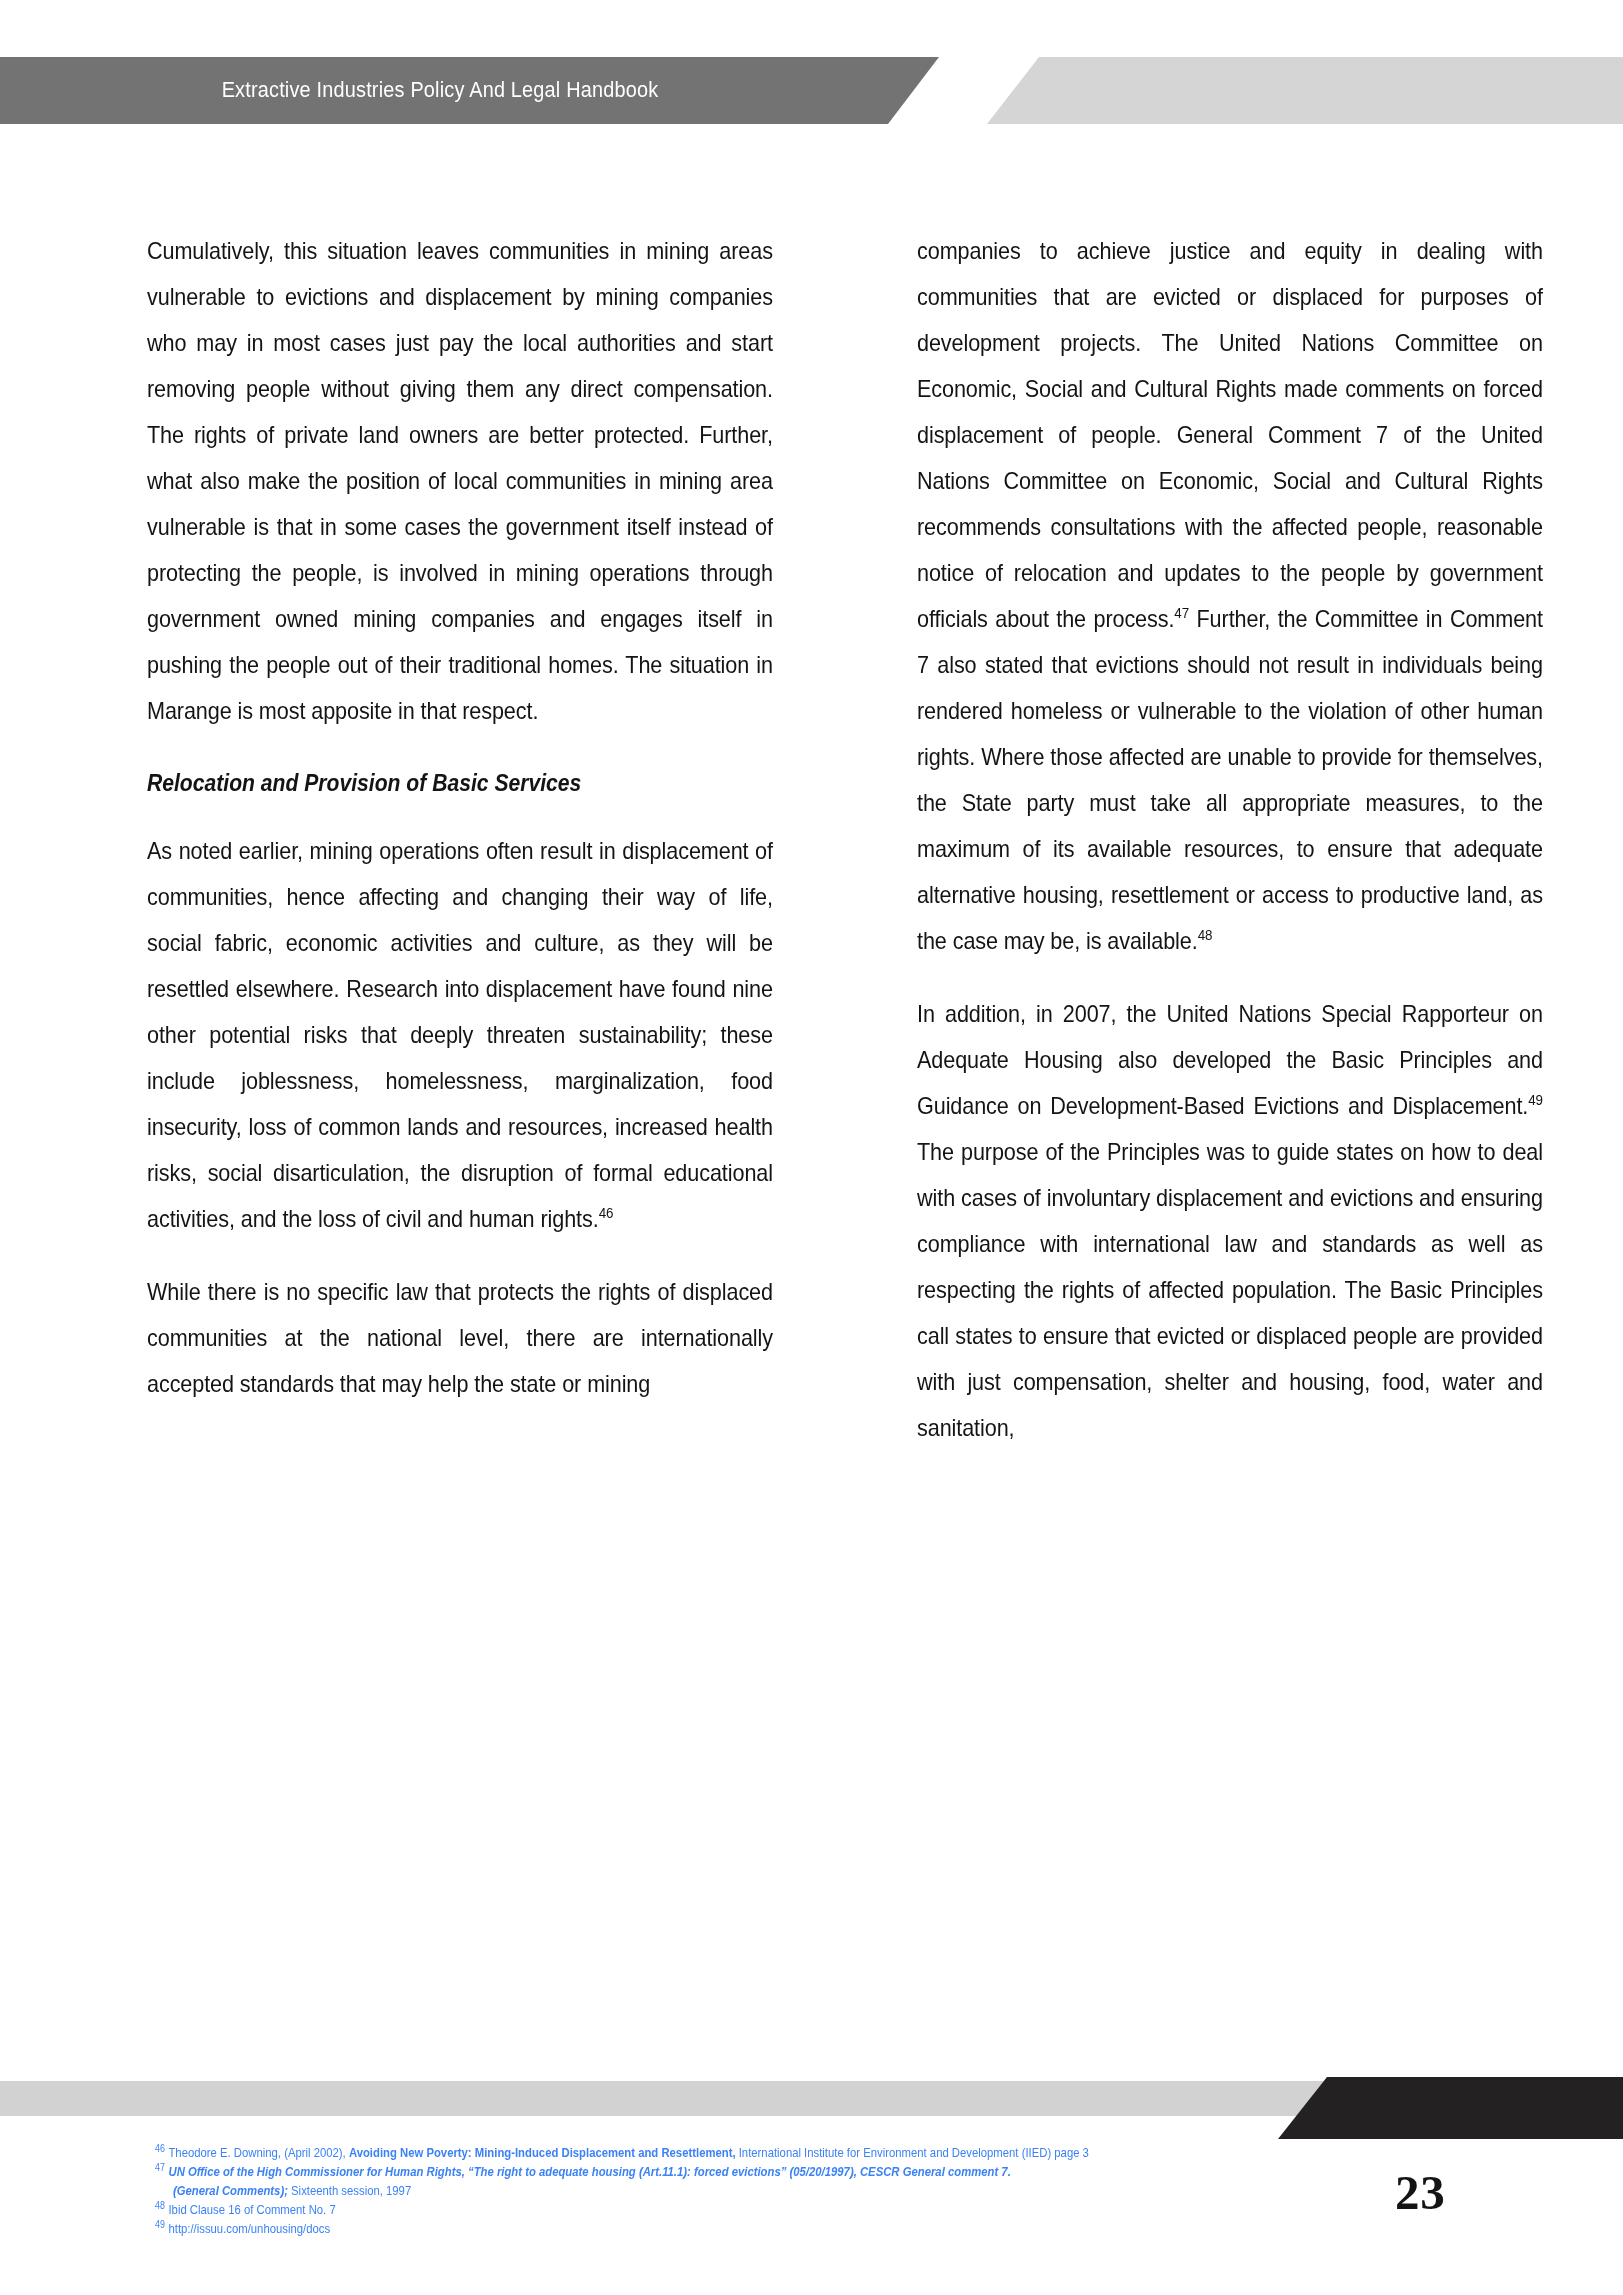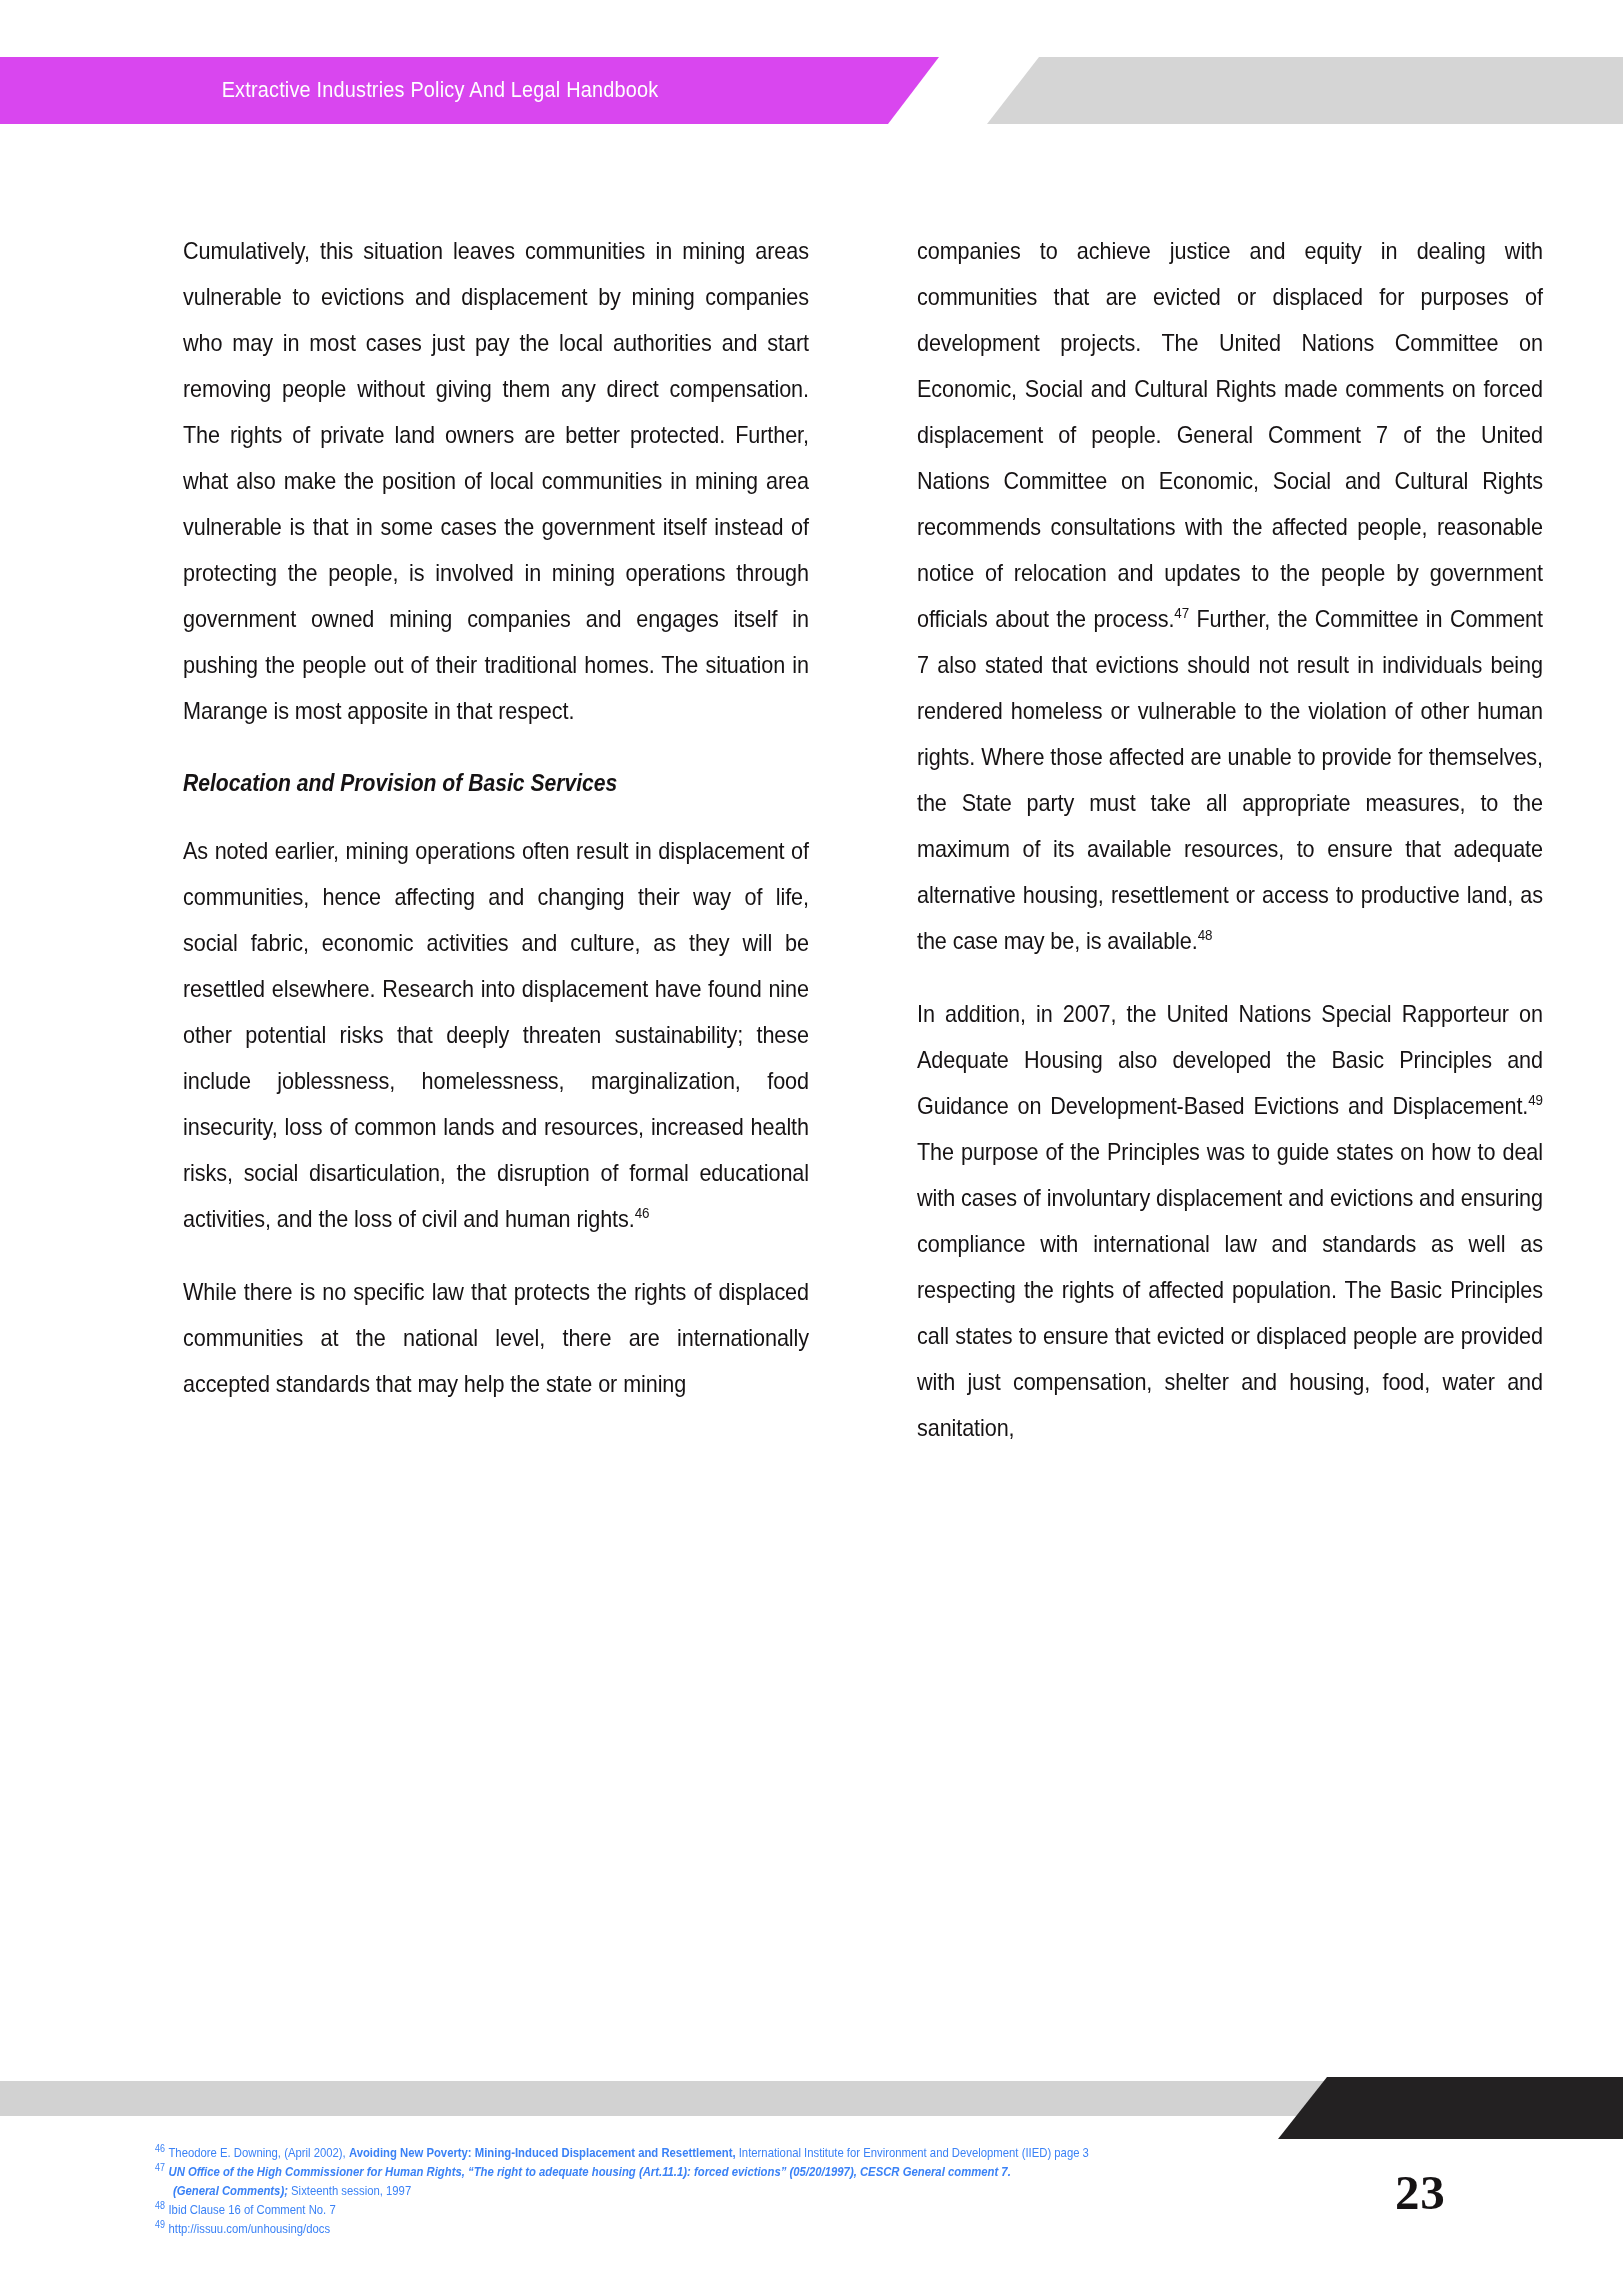--- a/index.html
+++ b/index.html
@@ -6,21 +6,21 @@
   body{
     width:1623px;height:2295px;background:#ffffff;overflow:hidden;
     font-family:"Liberation Sans","DejaVu Sans",sans-serif;
     position:relative;
   }
 
   
   .header-wrap{position:absolute;left:0;top:57px;width:1623px;height:67px;}
   .header-dark{
     position:absolute;left:0;top:0;width:939px;height:67px;
-    background:#d946ef;
+    background:#737373;
     clip-path:polygon(0 0, 939px 0, 888px 100%, 0 100%);
   }
   .header-title{
     position:absolute;left:0;top:0;width:880px;height:67px;
     display:flex;align-items:center;justify-content:center;
     color:#ffffff;font-size:21.4px;letter-spacing:0.2px;
     transform:scaleX(.93);transform-origin:center;
     white-space:nowrap;
   }
   .header-grey{
@@ -28,21 +28,21 @@
     background:#d5d5d5;
     clip-path:polygon(52px 0, 636px 0, 636px 100%, 0 100%);
   }
 
   
   .columns{
     position:absolute;left:147px;top:228px;
     width:1368px;height:1783px;
   }
   .col{position:absolute;top:0;width:626px;}
-  .col-left{left:0;margin-left:36px;}
+  .col-left{left:0;}
   .col-right{left:770px;}
 
   p.para{
     margin:0 0 27px 0;
     text-align:justify;
     font-size:24px;
     line-height:46px;
     color:#161314;
     transform:scaleX(.90);
     transform-origin:left top;

